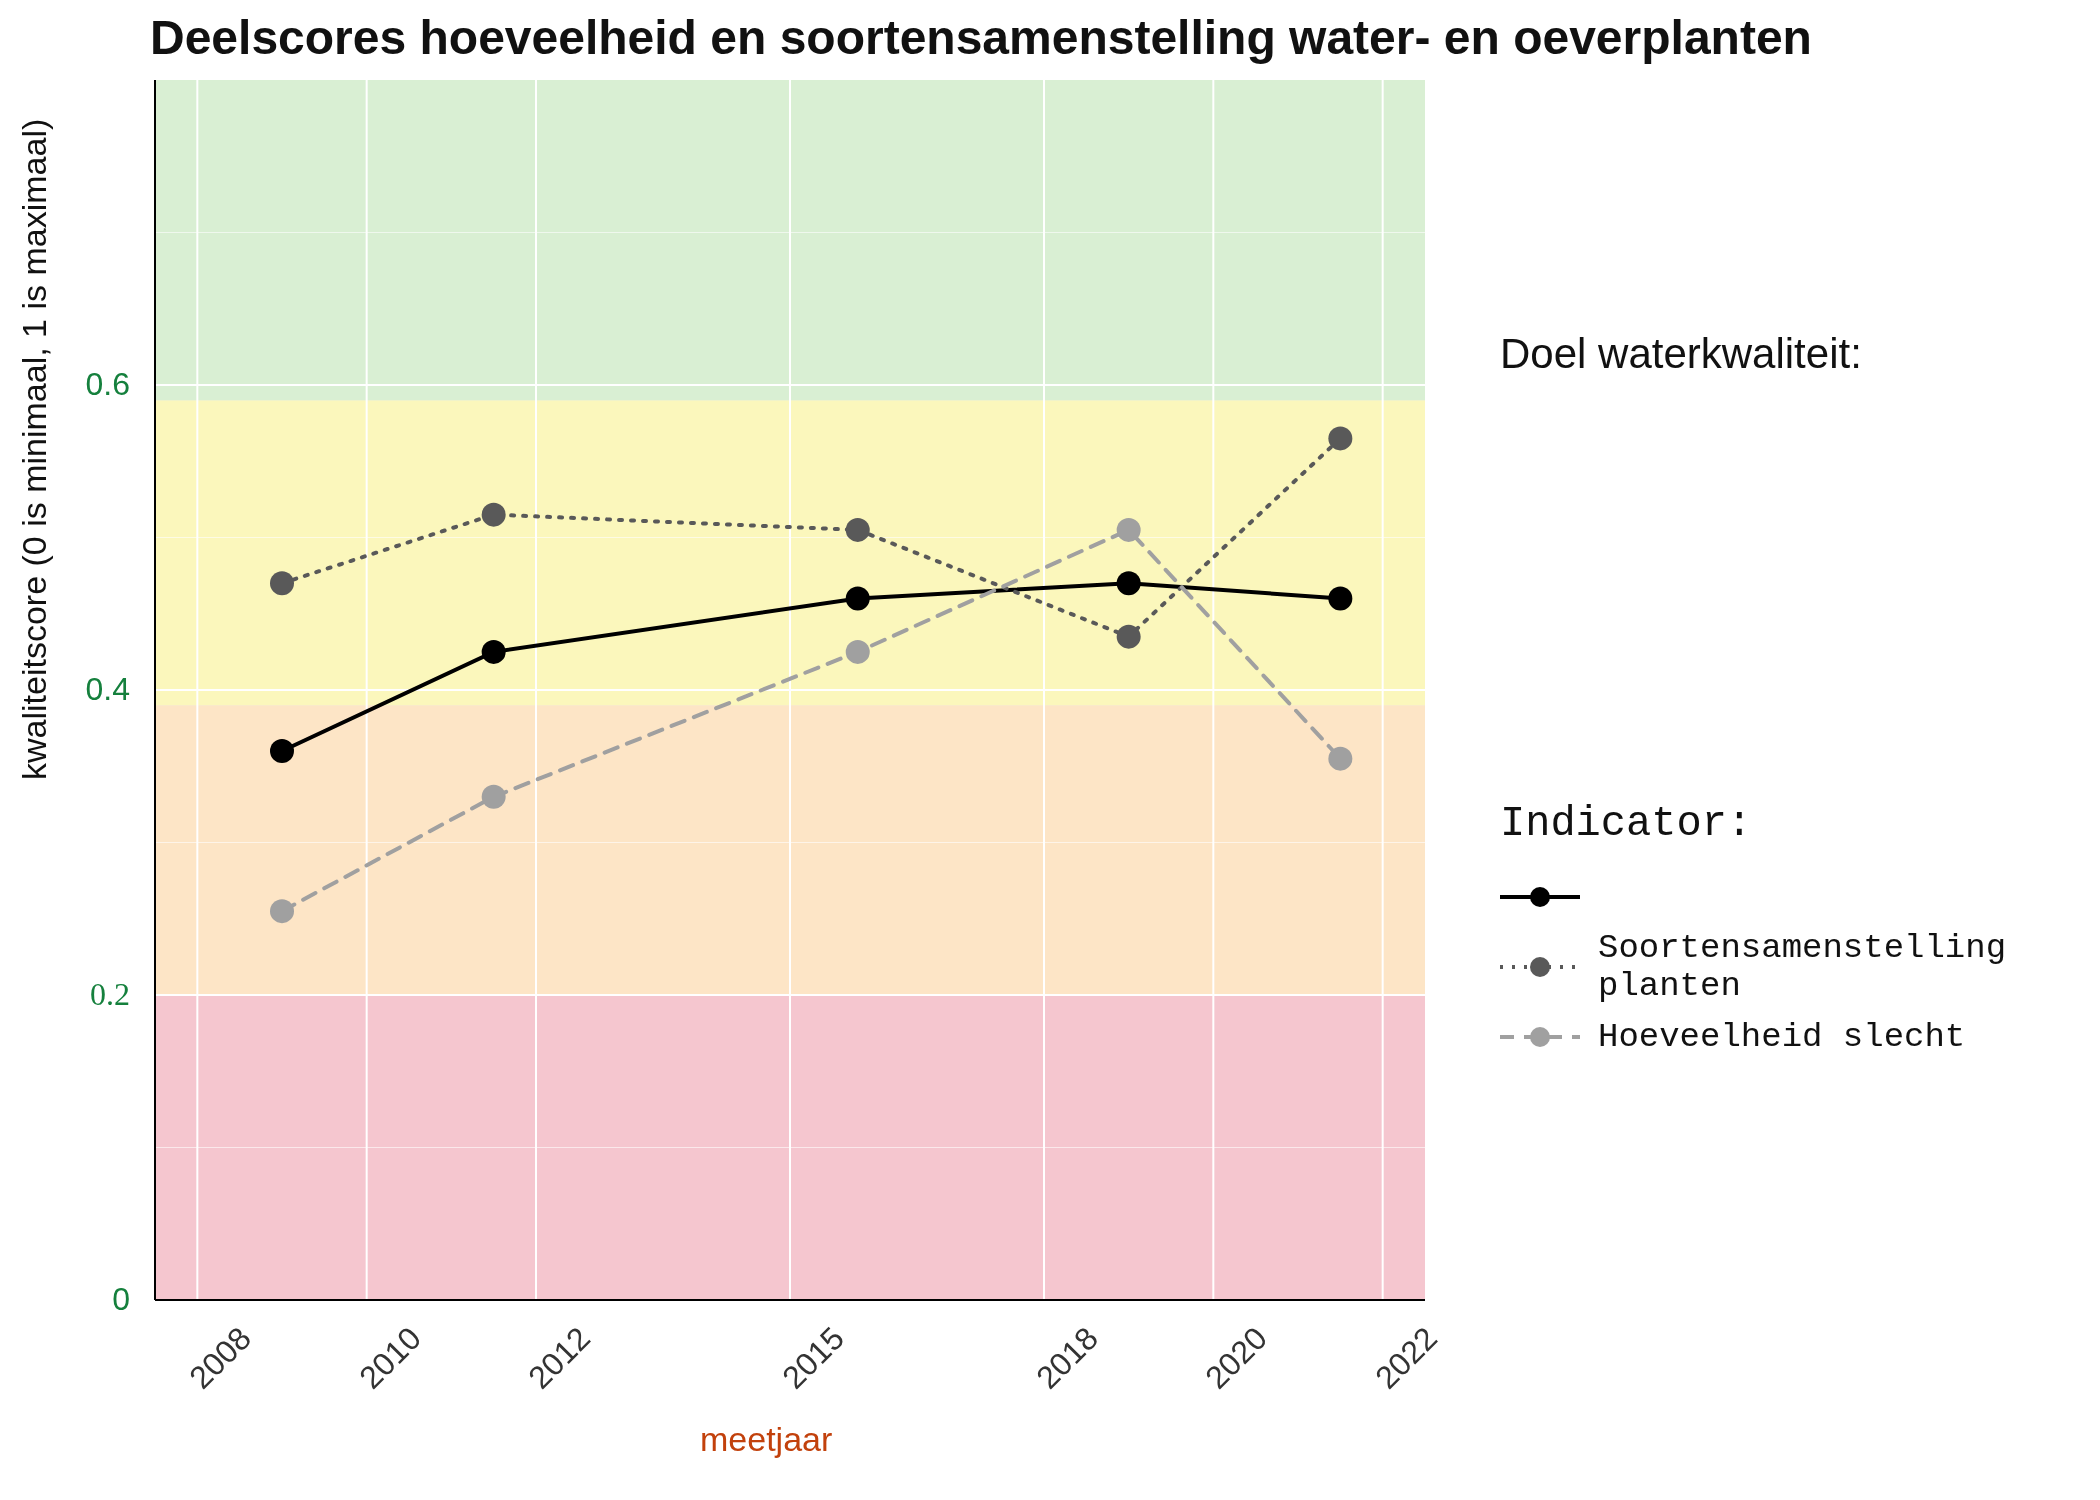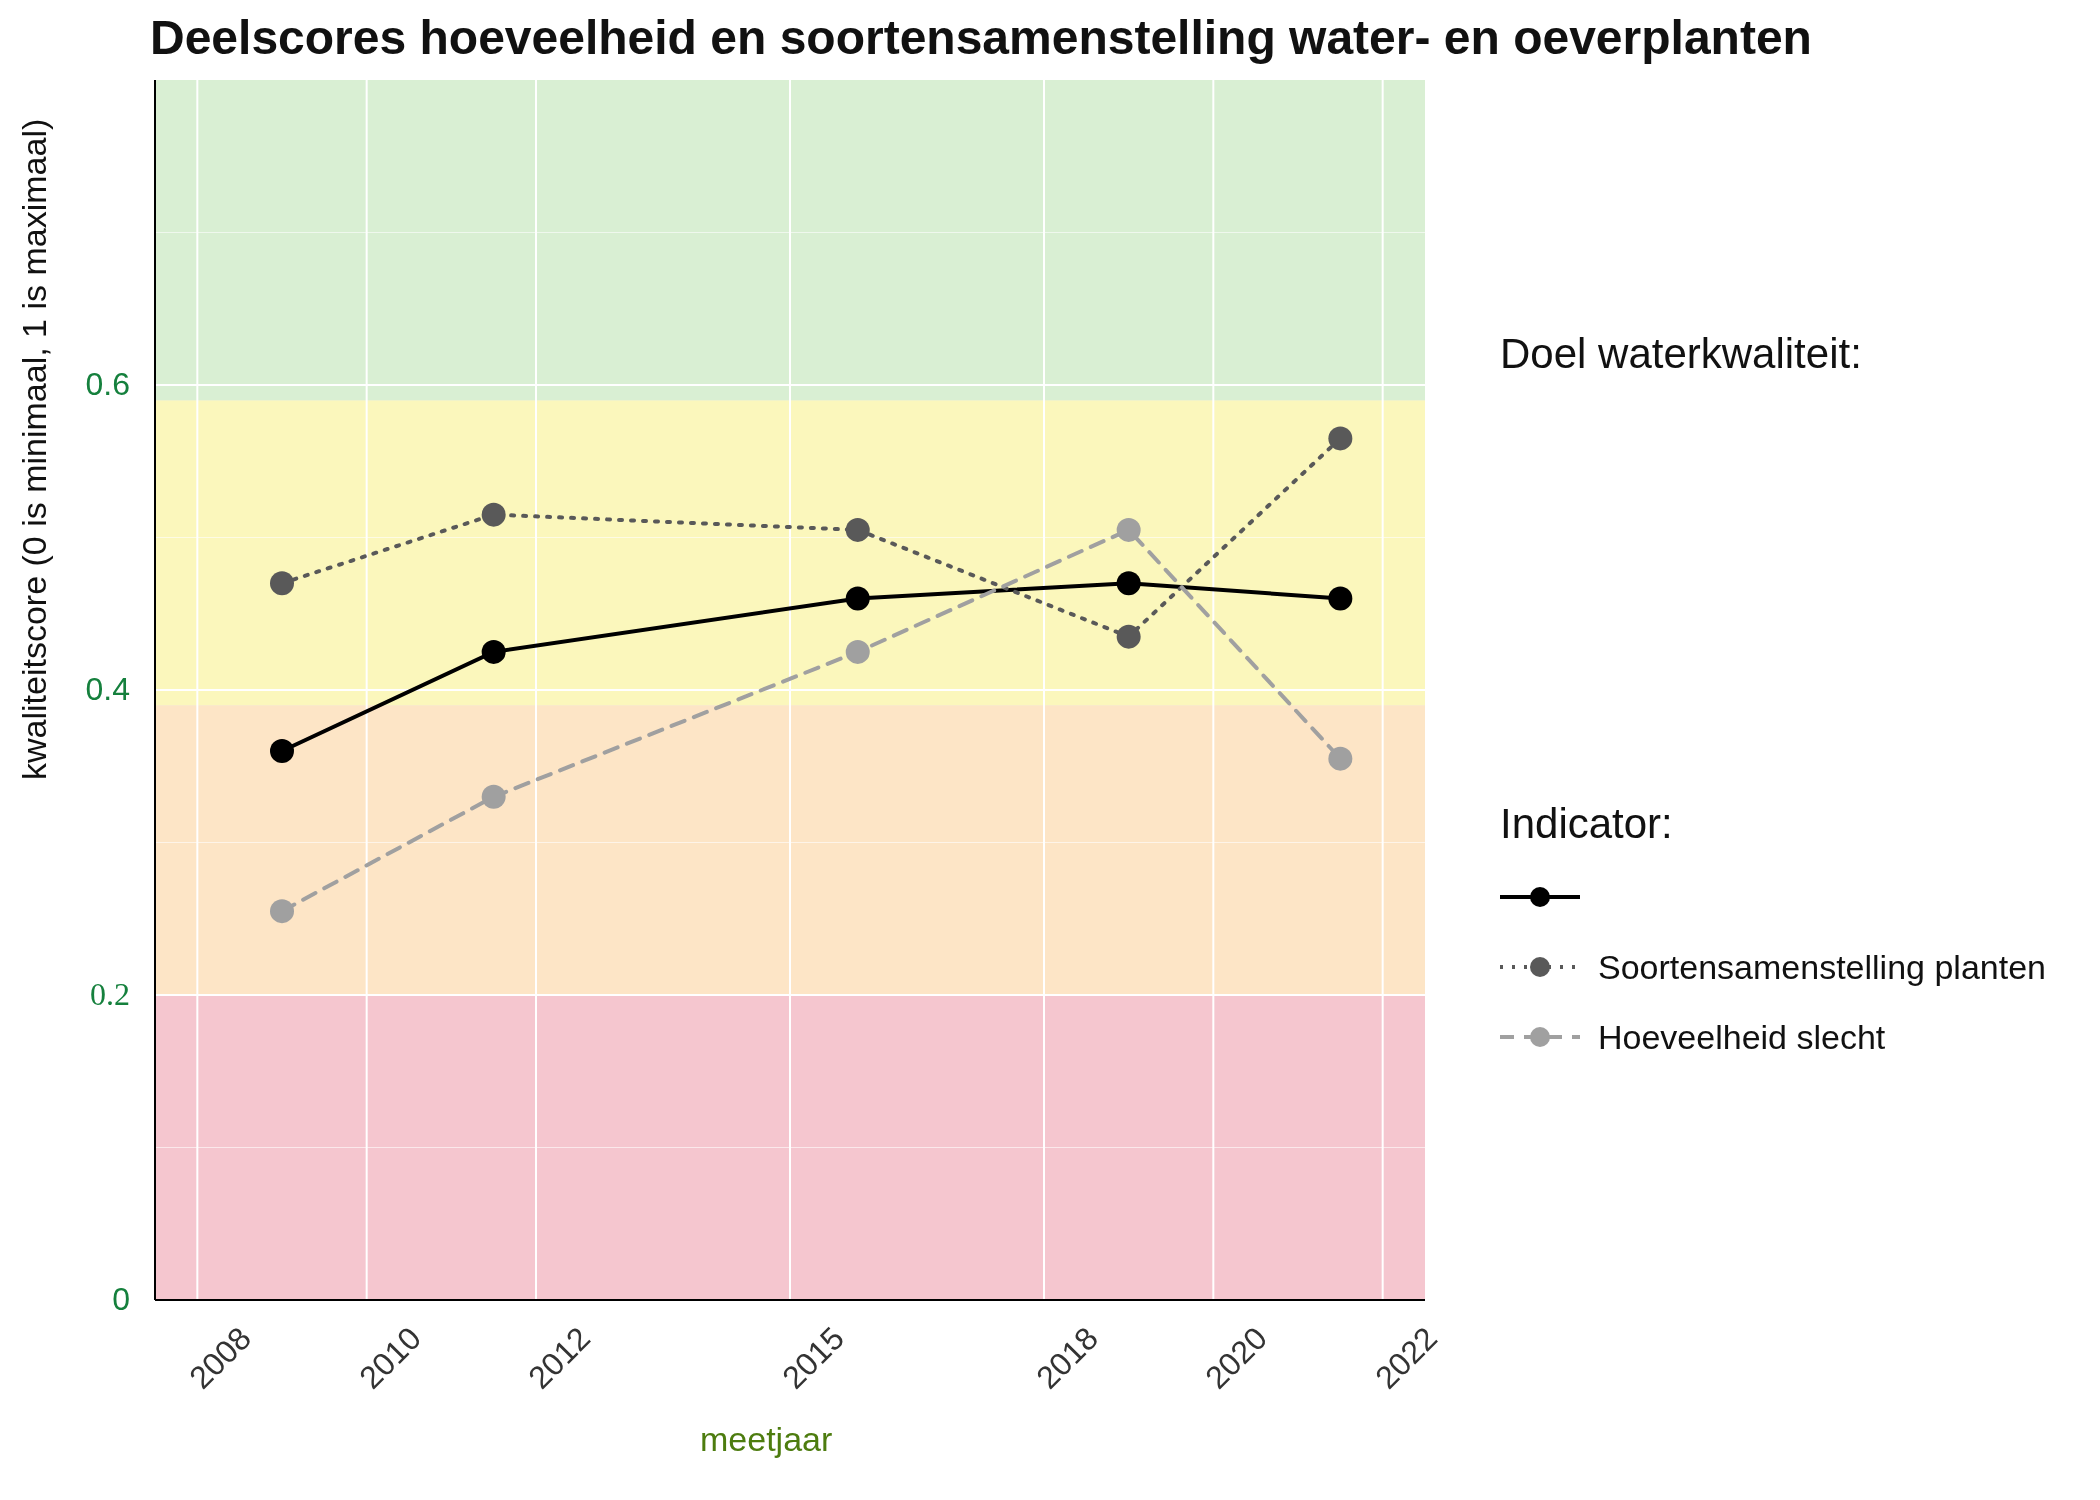--- a/index.html
+++ b/index.html
@@ -30,21 +30,21 @@
     transform: rotate(-90deg);
     transform-origin: left top;
     font-size: 34px;
     color: #111;
   }
   .xlabel {
     position: absolute;
     left: 700px;
     top: 1420px;
     font-size: 34px;
-    color: #4d7c0f;
+    color: #c2410c;
   }
   .tick-y {
     position: absolute;
     right: 1970px;
     font-size: 32px;
     color: #15803d;
     text-align: right;
     width: 80px;
     transform: translateY(-50%);
   }
@@ -148,21 +148,21 @@
       <div class="tick-x" style="left: 790px;">2015</div>
       <div class="tick-x" style="left: 1044px;">2018</div>
       <div class="tick-x" style="left: 1213.33px;">2020</div>
       <div class="tick-x" style="left: 1382.67px;">2022</div>
     </div>
 
   <div class="legend" style="top:330px;">
     <div class="legend-title">Doel waterkwaliteit:</div>
   </div>
 
-  <div class="legend" style="top:800px;">
+  <div class="legend" style="top:800px;font-family:Liberation Mono, monospace;">
     <div class="legend-title">Indicator:</div>
     <div id="legend2-rows">
         <div class="legend-row">
           <div class="legend-line-sample"><svg width="80" height="40">
               <line x1="0" x2="80" y1="20" y2="20" stroke="#000000" stroke-width="4"></line>
               <circle cx="40" cy="20" r="10" fill="#000000"></circle>
             </svg></div>
         </div>
         <div class="legend-row">
           <div class="legend-line-sample"><svg width="80" height="40">

